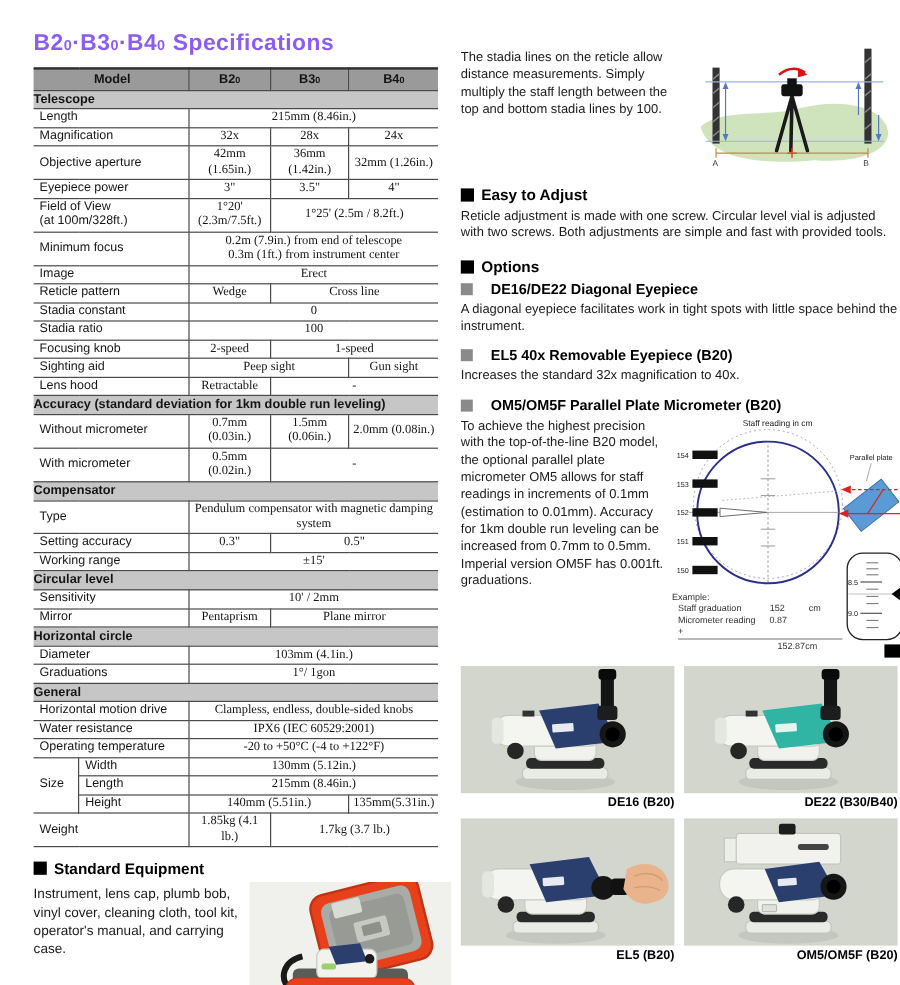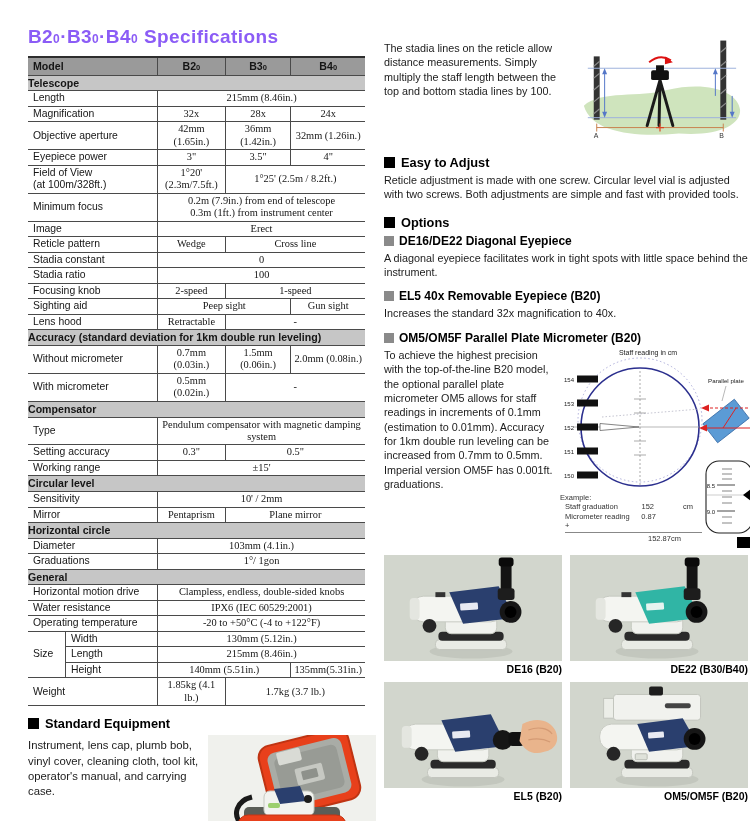--- a/index.html
+++ b/index.html
@@ -12,50 +12,50 @@
   .title{margin:0 0 8px 0;font-size:19px;font-weight:bold;letter-spacing:.4px;color:#8b5cf6;}
   .title .tz{font-size:12px;font-weight:bold;}
   .title .tw{margin-left:6px;}
 
   
   table.spec{width:337px;border-collapse:collapse;font-size:10.4px;line-height:1.2;color:#151515;
              border-top:2px solid #2e2e2e;border-bottom:1px solid #2e2e2e;
              border-left-style:hidden;border-right-style:hidden;}
   .spec td,.spec th{border:1px solid #4a4a4a;padding:1px 3px;vertical-align:middle;}
   .spec thead th{background:#9a9a9a;font-weight:bold;font-size:10.6px;padding:2px 3px;}
-  .spec th.model{text-align:left;padding-left:5px;}
+  .spec th.model{text-align:center;padding-left:5px;}
   .spec .hz{font-size:7.5px;}
   .spec td.lbl{text-align:left;padding-left:5px;}
   .spec td.val{text-align:center;font-family:Liberation Serif, serif;}
   .spec tr.sec td{background:#c6c6c6;font-weight:bold;text-align:left;padding-left:0;font-size:10.6px;}
   .spec .ln{display:block;}
 
   
   .hrow{display:flex;align-items:center;gap:6px;font-weight:bold;font-size:12.8px;color:#000;margin:0;}
-  .hrow.small{font-size:12px;gap:5px;}
+  .hrow.small{font-size:12px;gap:15px;}
   .sq{width:11px;height:11px;background:#000;display:inline-block;flex:0 0 auto;}
   .sq.gray{width:10px;height:10px;background:#8a8a8a;}
   .para{font-size:10.8px;line-height:1.33;color:#1b1b1b;margin:3px 0 0 0;}
 
   .stadia-row{display:flex;gap:6px;margin-top:2px;}
   .stadia-row .para{width:182px;flex:0 0 auto;}
   .stadia-art{flex:1 1 auto;}
 
   .blk{margin-top:13px;}
   .subblk{margin-top:10px;}
 
   .om5-row{display:flex;gap:4px;align-items:flex-start;}
   .om5-row .para{width:172px;flex:0 0 auto;}
   .diagram{position:relative;width:205px;height:196px;flex:0 0 auto;}
   .diagram svg{position:absolute;left:0;top:0;}
   .example{position:absolute;left:0;top:148px;width:142px;font-size:7.5px;color:#333;line-height:1.25;}
   .exrow{display:flex;}
   .exrow .exl{flex:1 1 auto;padding-left:5px;}
   .exrow .exv{width:26px;text-align:right;}
-  .exrow .exu{width:28px;text-align:center;padding-left:20px;}
+  .exrow .exu{width:28px;text-align:left;padding-left:20px;}
   .exline{border-top:1px solid #888;margin:2px 0 1px 5px;}
   .extotal{padding-left:88px;}
 
   
   .photo-grid{display:grid;grid-template-columns:178px 178px;column-gap:8px;row-gap:7px;margin-top:14px;}
   figure{margin:0;}
   .photo{width:178px;height:106px;background:#d2d6cd;overflow:hidden;}
   .caption{text-align:right;font-weight:bold;font-size:10.5px;margin-top:2px;color:#000;}
 
   

